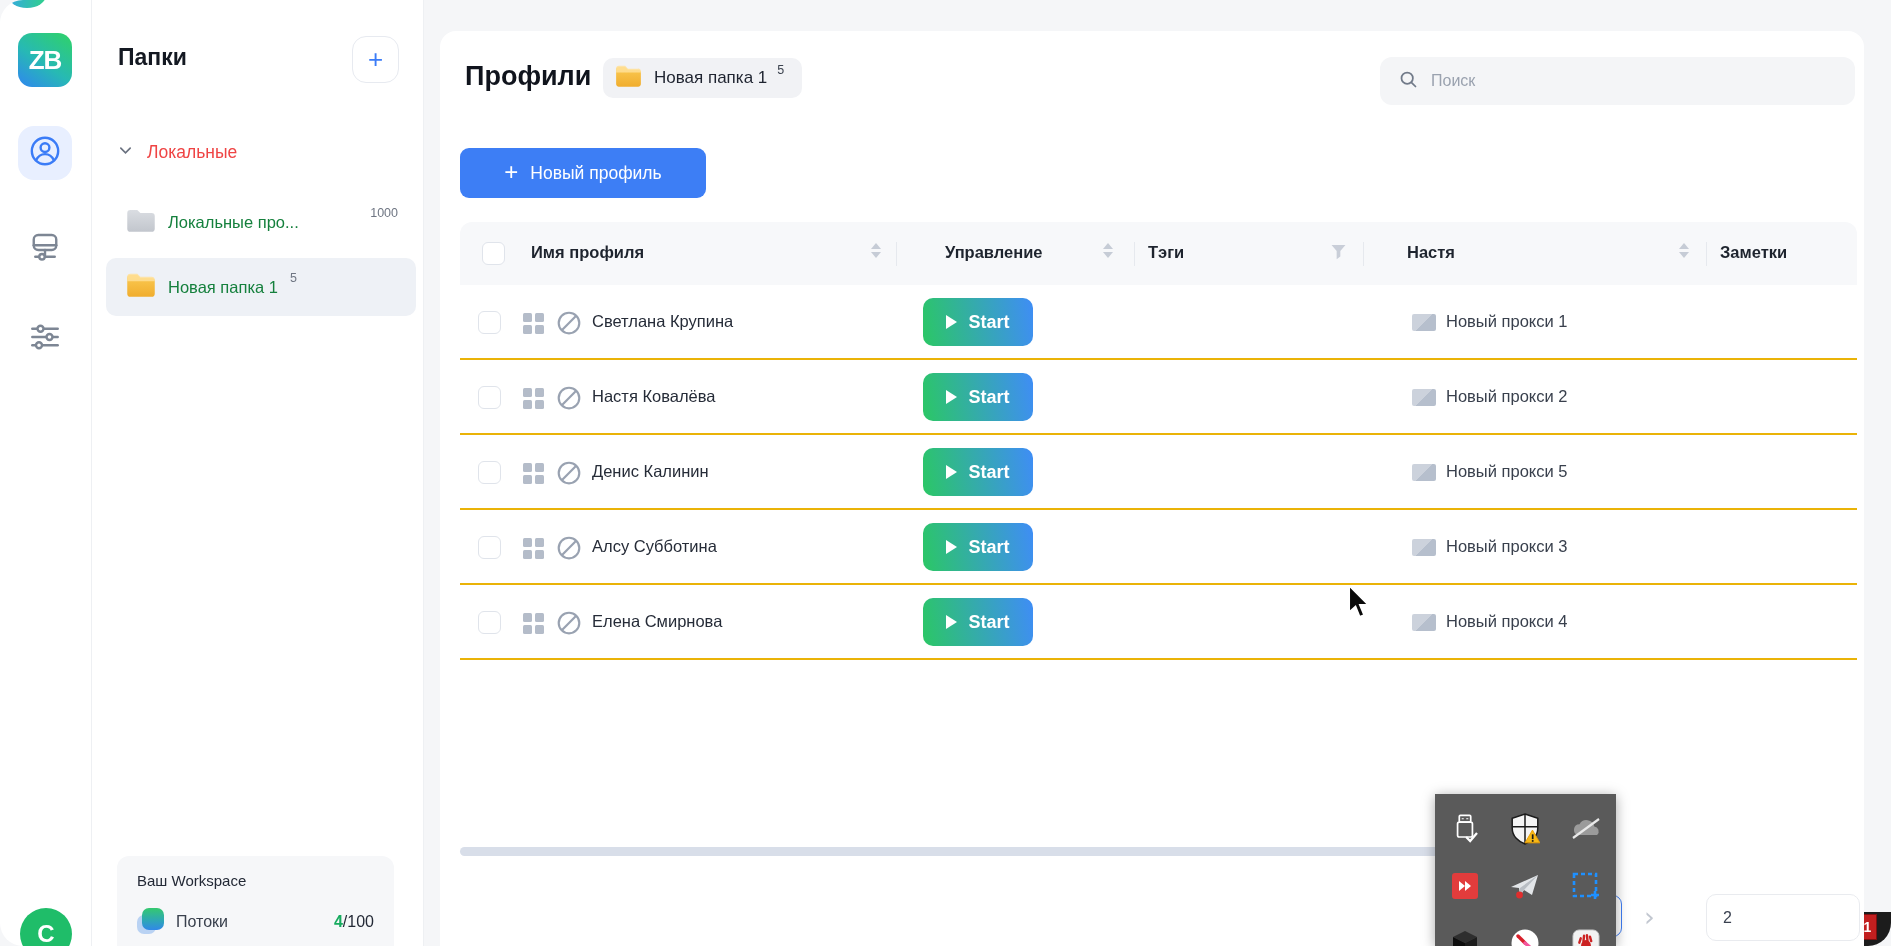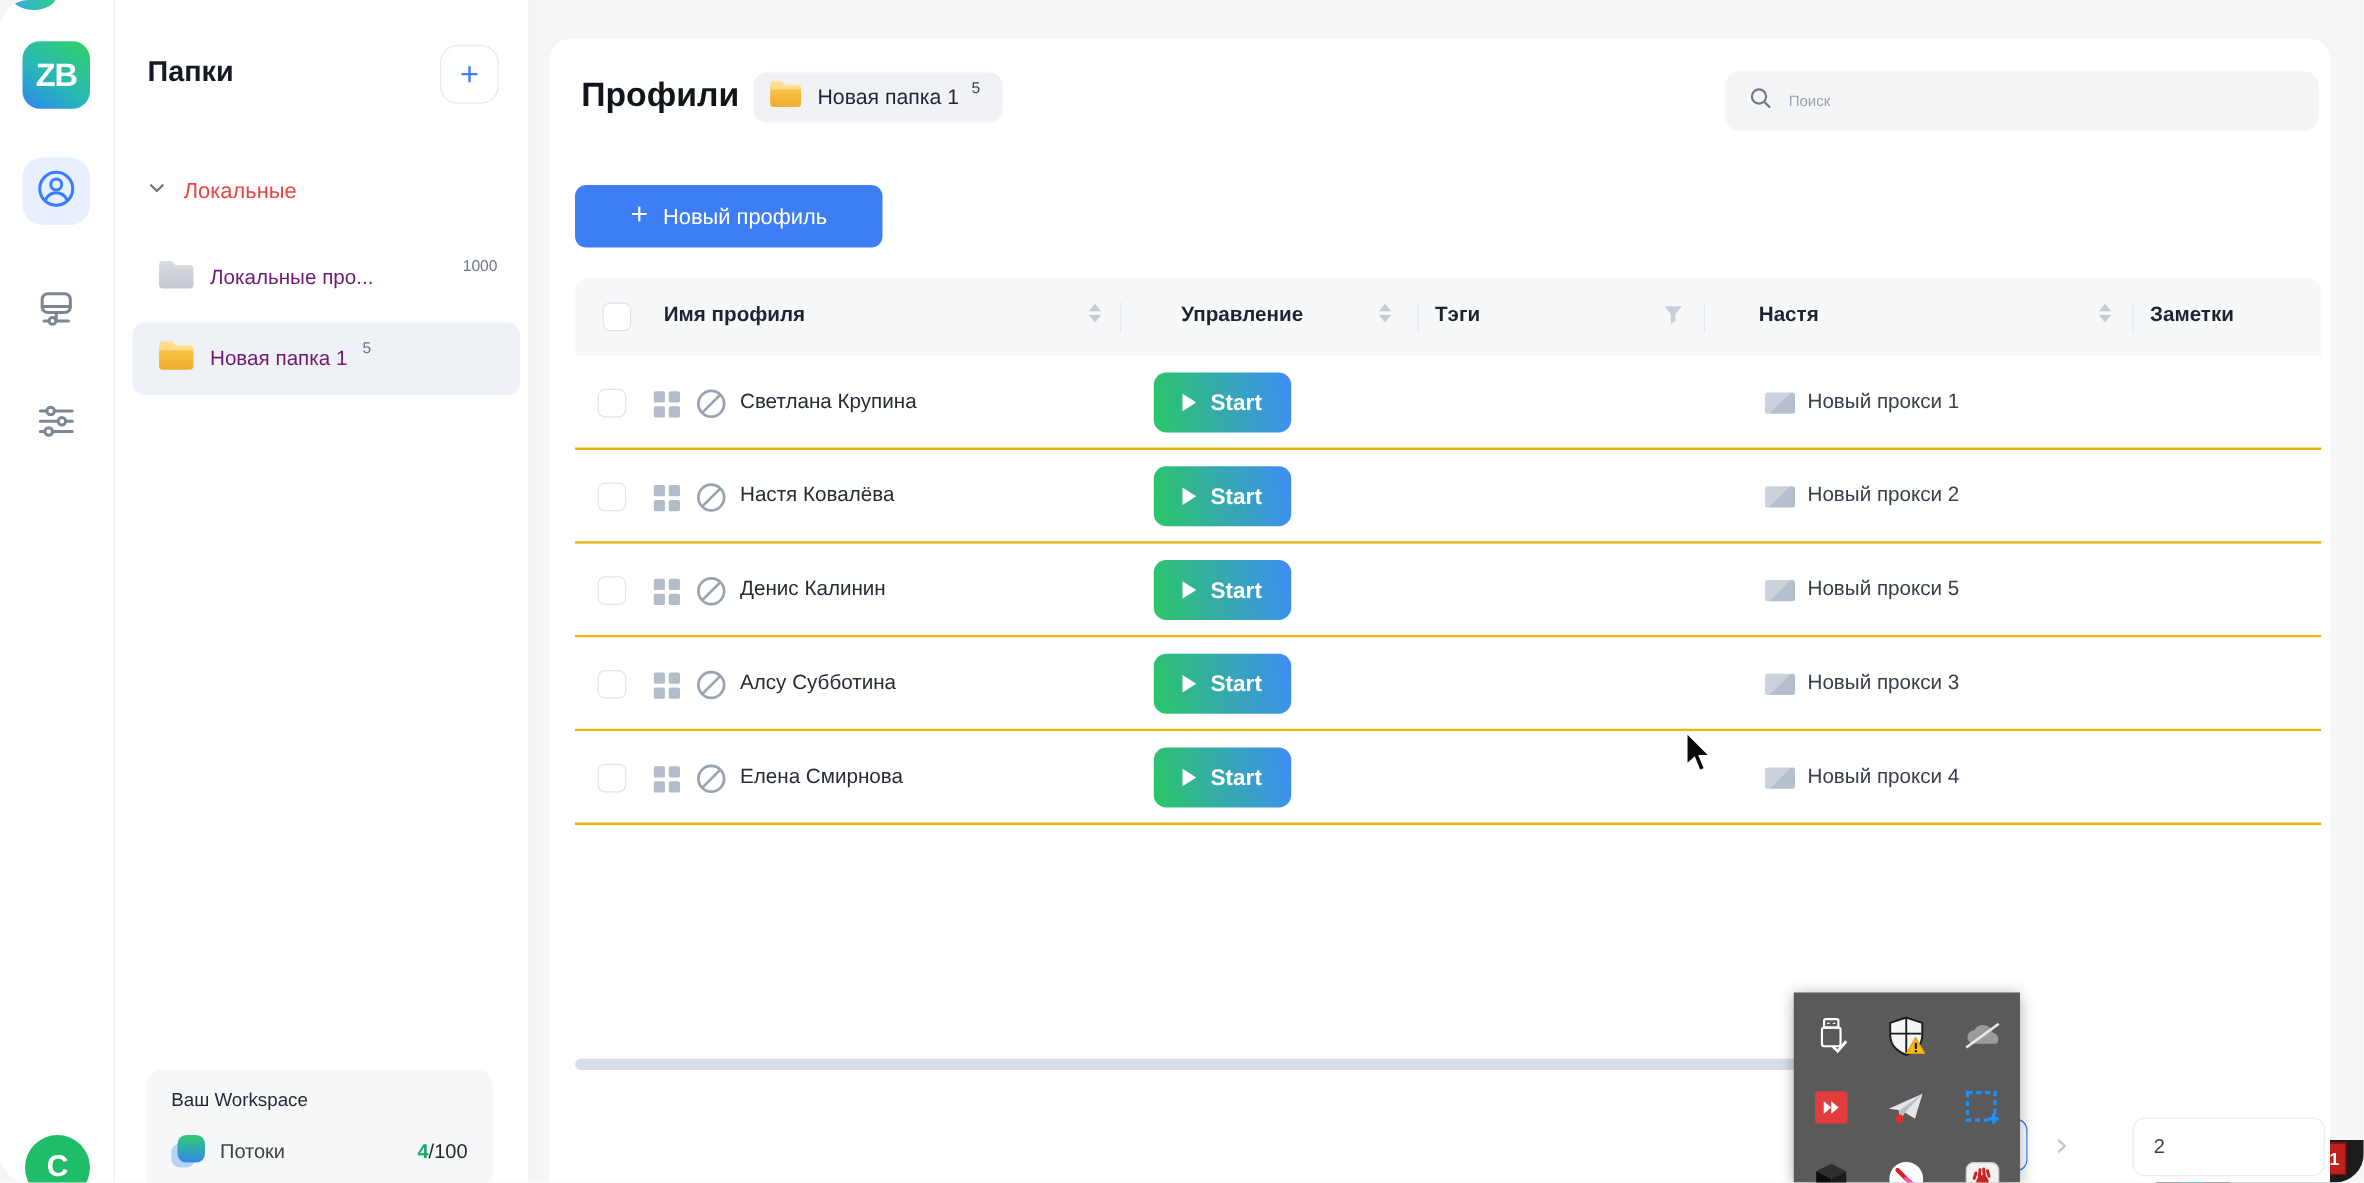--- a/index.html
+++ b/index.html
@@ -22,21 +22,21 @@
 
   
   #folders { left:92px; top:0; width:332px; height:946px; background:#ffffff; border-right:1px solid #eef0f3; z-index:2; }
   .folders-title { left:26px; top:44px; font-size:23px; font-weight:600; color:#141922; }
   .add-folder-btn { left:260px; top:36px; width:47px; height:47px; border-radius:14px; background:#fff;
     border:1px solid #e7eaf0; color:#3b7cf7; font-size:26px; font-weight:400; display:flex; align-items:center; justify-content:center; cursor:pointer; }
   .tree-head { left:26px; top:142px; display:flex; align-items:center; gap:14px; }
   .tree-head-label { font-size:17.5px; font-weight:500; color:#ef4444; }
   .tree-item { left:14px; width:310px; height:58px; border-radius:10px; display:flex; align-items:center; padding-left:20px; }
   .tree-item.selected { background:#eef1f6; }
-  .tree-item .label { font-size:16.5px; color:#701a75; margin-left:12px; }
+  .tree-item .label { font-size:16.5px; color:#15803d; margin-left:12px; }
   .tree-count { font-size:12.5px; color:#6f7683; position:relative; top:-9px; margin-left:10px; }
   .ws-card { left:25px; top:856px; width:277px; height:110px; background:#f6f7f9; border-radius:12px; padding:16px 20px; }
   .ws-title { font-size:15px; color:#232936; }
   .ws-row { position:absolute; left:20px; right:20px; top:52px; display:flex; align-items:center; }
   .ws-row .label { font-size:16px; color:#39404d; margin-left:12px; }
   .ws-quota { margin-left:auto; font-size:16px; color:#232936; }
   .ws-quota .used { color:#17ab5f; font-weight:700; }
   .threads-icon { position:relative; width:27px; height:27px; }
   .threads-icon .back { position:absolute; left:0; top:7px; width:19px; height:19px; border-radius:7px; background:#b9d2f3; }
   .threads-icon .front { position:absolute; left:5px; top:0; width:22px; height:22px; border-radius:7px;
@@ -44,21 +44,21 @@
 
   
   #card { left:440px; top:31px; width:1424px; height:915px; background:#ffffff; border-radius:16px 16px 0 0; z-index:1; }
   .page-title { left:25px; top:30px; font-size:27px; font-weight:700; color:#10141d; }
   .folder-chip { left:163px; top:27px; height:40px; background:#f1f2f5; border-radius:10px;
     display:flex; align-items:center; padding:0 18px 0 12px; }
   .folder-chip .label { font-size:17px; color:#1f2430; margin-left:12px; }
   .folder-chip .count { font-size:12.5px; color:#3c434f; position:relative; top:-8px; margin-left:10px; }
   .search-box { left:940px; top:26px; width:475px; height:48px; background:#f4f5f7; border-radius:12px;
     display:flex; align-items:center; padding-left:18px; }
-  .search-box input { border:none; outline:none; background:transparent; font-size:12px; color:#701a75;
+  .search-box input { border:none; outline:none; background:transparent; font-size:16px; color:#701a75;
     margin-left:12px; width:380px; font-family:inherit; }
   .search-box input::placeholder { color:#9aa2af; }
   .new-profile-btn { left:20px; top:117px; width:246px; height:50px; border-radius:9px; background:#3d7ef5; border:none;
     color:#fff; font-size:17.5px; display:flex; align-items:center; justify-content:center; gap:12px; cursor:pointer; font-family:inherit; }
   .new-profile-btn .plus { font-size:24px; font-weight:300; margin-top:-2px; }
 
   
   .thead { left:20px; top:191px; width:1397px; height:63px; background:#f7f8fa; border-radius:12px 12px 0 0;
     display:flex; align-items:center; }
   .th { position:absolute; font-size:16.5px; font-weight:600; color:#1e242e; }

